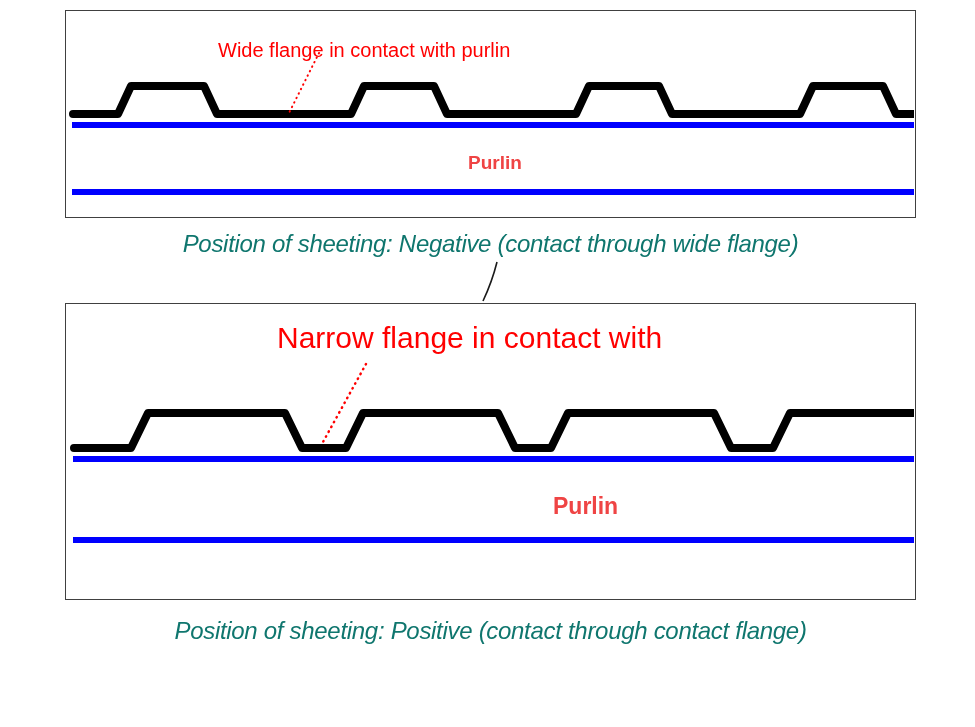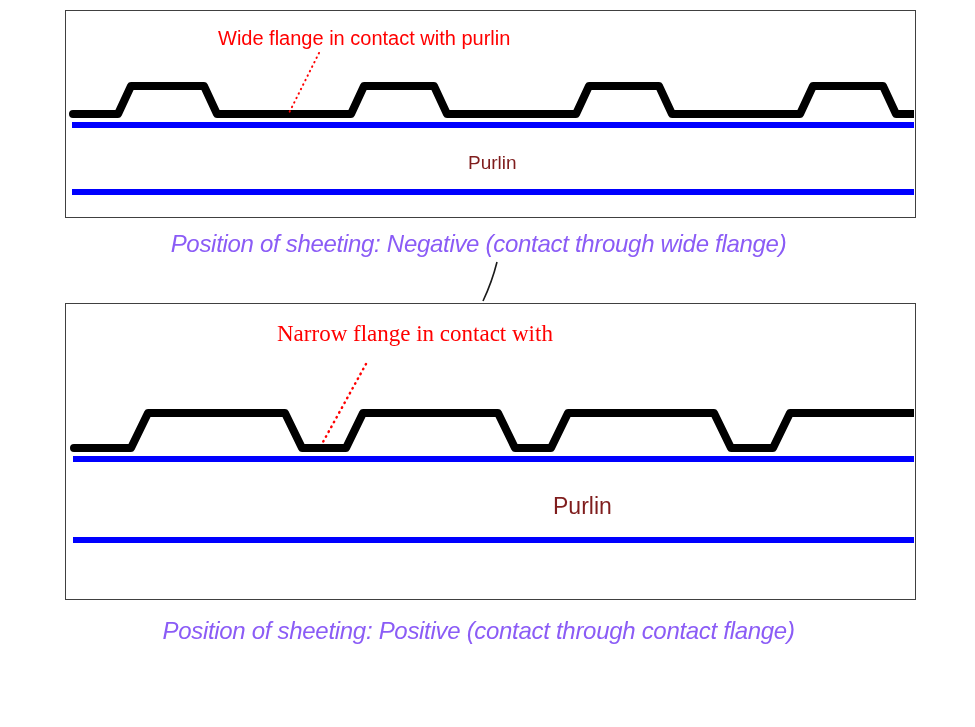--- a/index.html
+++ b/index.html
@@ -19,38 +19,39 @@
   }
   #panel-top    { left: 65px; top: 10px;  width: 851px; height: 208px; }
   #panel-bottom { left: 65px; top: 303px; width: 851px; height: 297px; }
   .panel svg { position: absolute; left: 0; top: 0; }
   .annotation-label {
     position: absolute;
     color: #ff0000;
     white-space: nowrap;
     line-height: 1.1;
   }
-  #annotation-top    { left: 152px; top: 16px; font-size: 20px; }
-  #annotation-bottom { left: 211px; top: 17px; font-size: 23px; font-family: Liberation Serif, serif; }
+  #annotation-top    { left: 152px; top: 28px; font-size: 20px; }
+  #annotation-bottom { left: 211px; top: 17px; font-size: 30px; }
   .purlin-label {
     position: absolute;
-    color: #7f1d1d;
+    color: #ef4444;
     white-space: nowrap;
+    font-weight: bold;
   }
   #purlin-label-top    { left: 402px; top: 141px; font-size: 19px; }
   #purlin-label-bottom { left: 487px; top: 189px; font-size: 23px; }
   .caption {
     position: absolute;
-    left: 53px;
+    left: 65px;
     width: 851px;
     text-align: center;
     font-style: italic;
     font-size: 24px;
     letter-spacing: -0.3px;
-    color: #8b5cf6;
+    color: #0f766e;
     white-space: nowrap;
   }
   #caption-negative { top: 230px; }
   #caption-positive { top: 617px; }
   #connector-svg { position: absolute; left: 465px; top: 256px; }
 </style>
 </head>
 <body>
 
 <div id="canvas">

